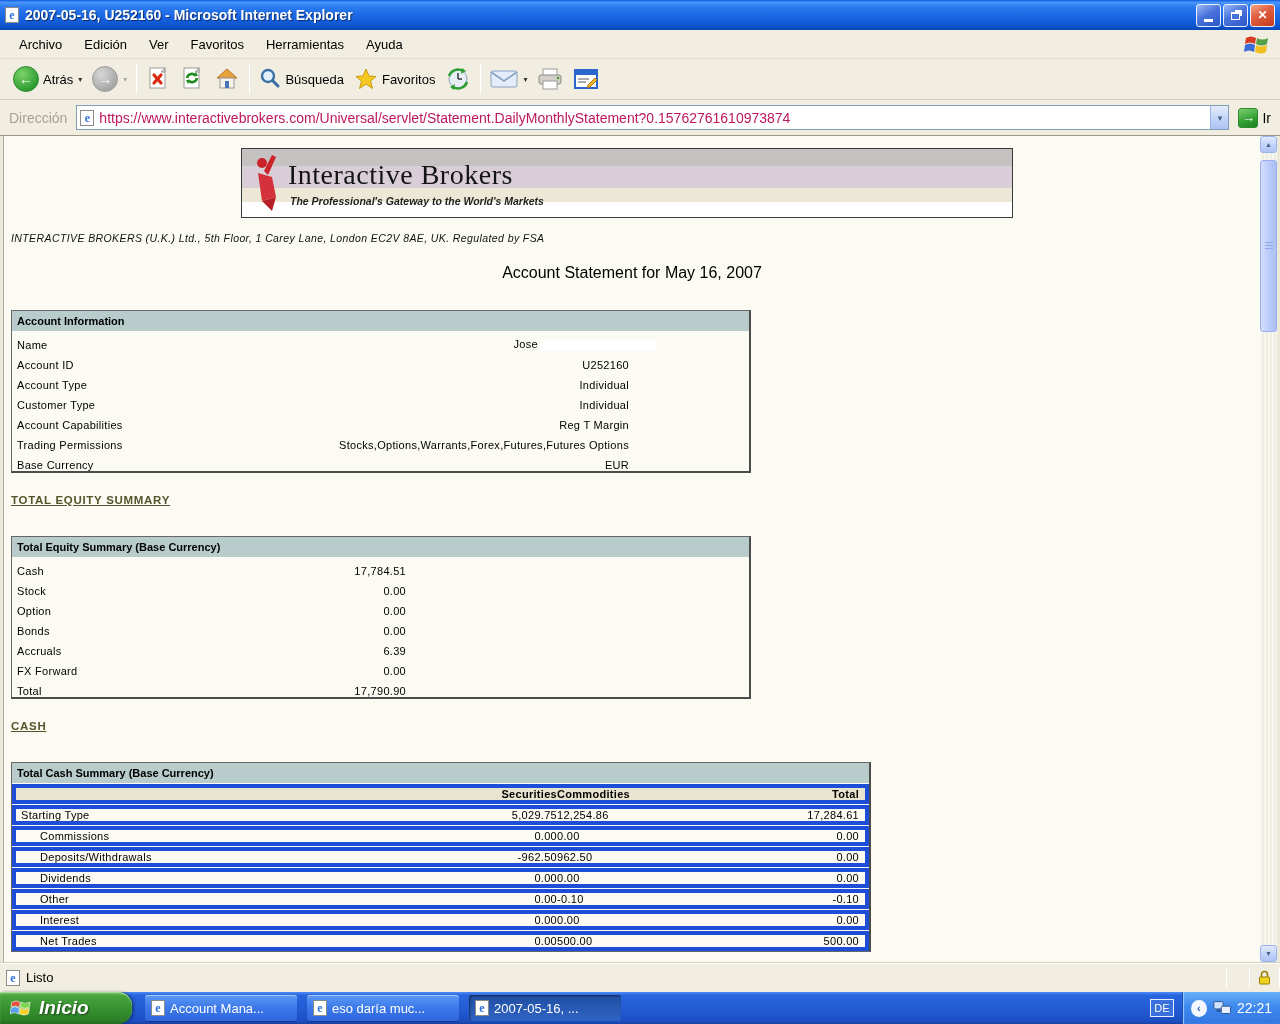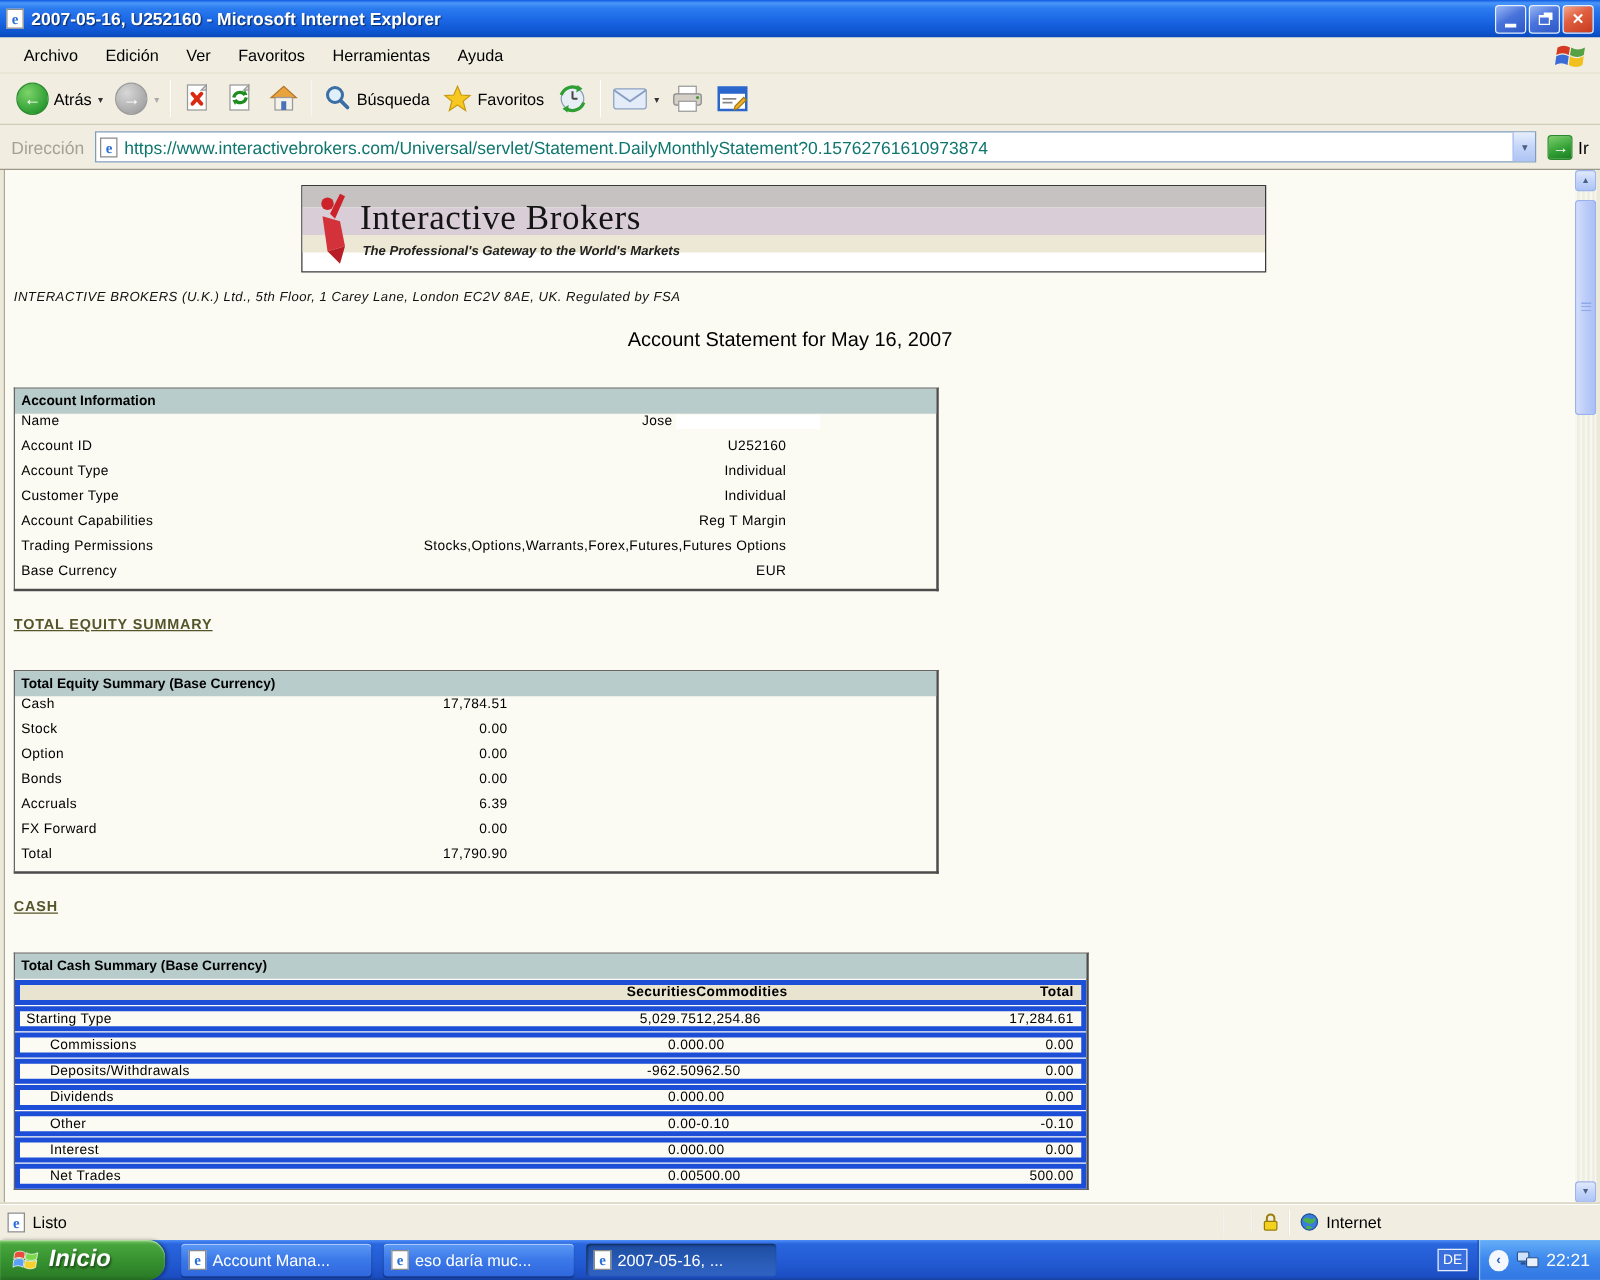--- a/index.html
+++ b/index.html
@@ -41,21 +41,21 @@
     color:#fff; font-size:14px; font-weight:bold; }
   .circ-back { background:radial-gradient(circle at 35% 30%,#7cd46a,#2f9e33 70%,#1c7a22); border:1px solid #2a8a2e; }
   .circ-fwd  { background:radial-gradient(circle at 35% 30%,#d8d8d8,#a8a8a8 70%,#909090); border:1px solid #9a9a9a; }
 
   
   .addressbar { position:absolute; top:100px; left:0; width:1280px; height:36px; background:#f1eee1;
     border-bottom:1px solid #9c998a; display:flex; align-items:center; padding:0 5px; gap:5px; }
   .addr-label { color:#a5a295; font-size:14px; padding:0 4px; }
   .addr-input { flex:1; height:25px; background:#fff; border:1px solid #7f9db9; display:flex;
     align-items:center; padding-left:3px; gap:5px; }
-  .addr-url { flex:1; font-size:14px; color:#0f766e; white-space:nowrap; overflow:hidden; }
+  .addr-url { flex:1; font-size:14px; color:#be185d; white-space:nowrap; overflow:hidden; }
   .addr-drop { width:18px; height:23px; background:linear-gradient(180deg,#e6eefb,#c4d5f8 50%,#aec4f4);
     border-left:1px solid #9cb4ee; display:flex; align-items:center; justify-content:center;
     color:#4d6085; font-size:9px; }
   .go-btn { display:flex; align-items:center; gap:4px; padding:0 4px; font-size:14px; color:#000; }
   .go-icon { width:20px; height:20px; border-radius:3px; color:#fff; font-size:13px; font-weight:bold;
     background:linear-gradient(160deg,#7ed06c,#2f9e33 60%,#1e7d24); border:1px solid #2a8a2e;
     display:flex; align-items:center; justify-content:center; }
 
   
   .content { position:absolute; top:136px; left:3px; width:1274px; height:826px; background:#fcfbf3;
@@ -72,21 +72,21 @@
   .brand-logo { position:absolute; left:10px; top:4px; }
 
   .legal { position:absolute; left:7px; top:96px; font-style:italic; font-size:10.5px;
     letter-spacing:.4px; color:#111; }
   .heading { position:absolute; left:0; top:128px; width:1256px; text-align:center; font-size:16px; color:#000; }
 
   .tbl { position:absolute; left:7px; width:740px; border:1px solid #666;
     border-right:2px solid #4c4c4c; border-bottom:2px solid #4c4c4c; }
   .tbl-head { height:20px; background:#b8cccc; font-weight:bold; font-size:11px;
     display:flex; align-items:center; padding-left:5px; color:#000; }
-  .trow { height:20px; display:flex; align-items:flex-start; font-size:11px; letter-spacing:.3px; padding-left:5px;gap:12px; }
+  .trow { height:20px; display:flex; align-items:flex-end; font-size:11px; letter-spacing:.3px; padding-left:5px;gap:12px; }
   .trow .lbl { width:300px; flex:none; }
   .trow .val { flex:1; text-align:right; }
   .acct .val { padding-right:120px; }
   .acct .val-name { padding-right:93px; }
   .eqty .val { padding-right:343px; }
   .redact { display:inline-block; width:115px; height:11px; background:#fff; vertical-align:middle; margin-left:3px; }
 
   .sec-link { position:absolute; left:7px; font-size:11.5px; font-weight:bold; color:#55552b;
     text-decoration:underline; letter-spacing:.7px; }
 
@@ -452,28 +452,20 @@
   <div class="st-div"></div>
   <div class="st-pane" style="width:22px;"></div>
   <div class="st-div"></div>
   <div class="st-pane">
     <svg width="13" height="15" viewBox="0 0 13 15">
       <rect x="1.5" y="7" width="10" height="7" rx="1" fill="#f2d21e" stroke="#9a7e08"></rect>
       <path d="M3.5 7 V4.5 a3 3 0 0 1 6 0 V7" fill="none" stroke="#9a7e08" stroke-width="1.6"></path>
     </svg>
   </div>
   <div class="st-div"></div>
-  <div class="st-pane st-zone">
-    <svg width="15" height="15" viewBox="0 0 15 15">
-      <circle cx="7.5" cy="7.5" r="6.5" fill="#3a7edc" stroke="#1e4e96"></circle>
-      <path d="M2 6 Q5 3 8 5 Q10 6 12 4 Q13 6 11 8 Q8 10 5 8 Q3 7 2 6 Z" fill="#4ab04a"></path>
-      <path d="M5 11 Q8 10 10 12 Q8 14 5 13 Z" fill="#4ab04a"></path>
-    </svg>
-    <span>Internet</span>
-  </div>
 </div>
 
 <div class="taskbar">
   <div class="start-btn">
     <svg width="22" height="20" viewBox="0 0 26 24">
       <path d="M2 5 Q7 2 12 5 L11 11 Q6 8 1 11 Z" fill="#e84c3a" stroke="#fff" stroke-width=".7"></path>
       <path d="M13 5 Q18 8 24 5 L23 11 Q18 14 12 11 Z" fill="#7ad84a" stroke="#fff" stroke-width=".7"></path>
       <path d="M1 12 Q6 9 11 12 L10 19 Q5 16 0 19 Z" fill="#5aa0f4" stroke="#fff" stroke-width=".7"></path>
       <path d="M12 12 Q17 15 23 12 L22 19 Q17 22 11 19 Z" fill="#f8d02a" stroke="#fff" stroke-width=".7"></path>
     </svg>

